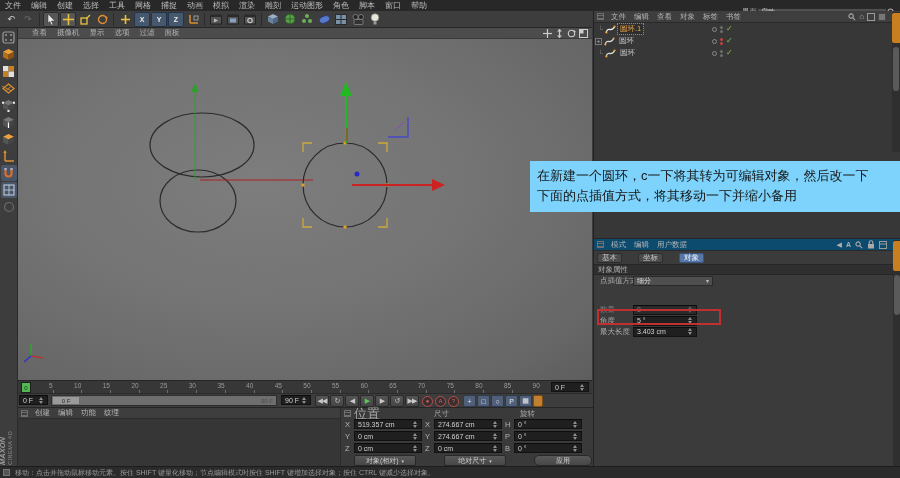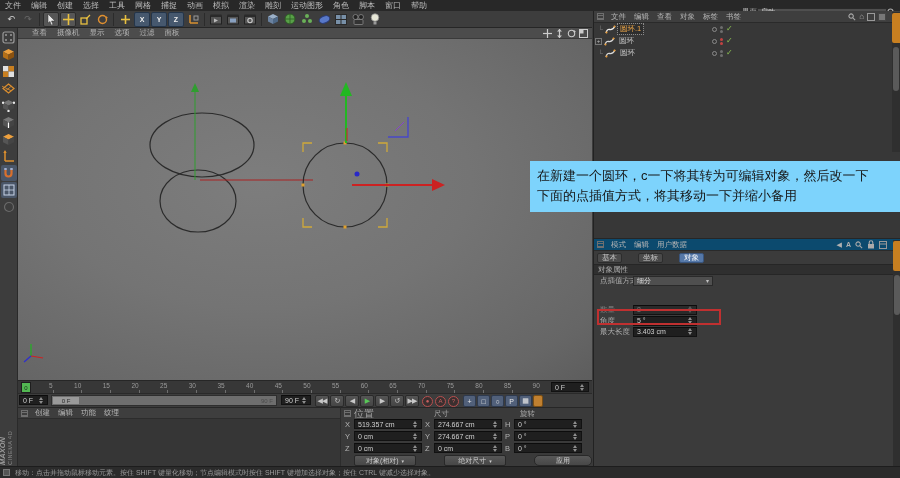--- a/index.html
+++ b/index.html
@@ -430,21 +430,21 @@
       <span class="mi2">创建</span>
       <span class="mi2">编辑</span>
       <span class="mi2">功能</span>
       <span class="mi2">纹理</span>
     </div>
   </div>
 
   <div class="abs" style="left:340px;top:407px;width:272px;height:59px;background:#3a3a3a;border-top:1px solid #262626;border-left:1px solid #2c2c2c">
     <div class="row" style="height:10px;padding-top:1px">
       <span class="grip"></span>
-      <span style="width:80px;color:#a8a8a8;font-size:10px">位置</span>
+      <span style="width:80px;color:#a8a8a8;font-size:13px">位置</span>
       <span style="width:86px;color:#a8a8a8;font-size:7.5px">尺寸</span>
       <span style="color:#a8a8a8;font-size:7.5px">旋转</span>
     </div>
     <div class="row" style="height:12px;gap:3px;padding-left:4px">
       <span class="amlabel" style="width:6px">X</span>
       <div class="fld" style="width:68px">
           <span>519.357 cm</span>
           <span class="spin">
             <i class="up"></i>
             <i class="dn"></i>

